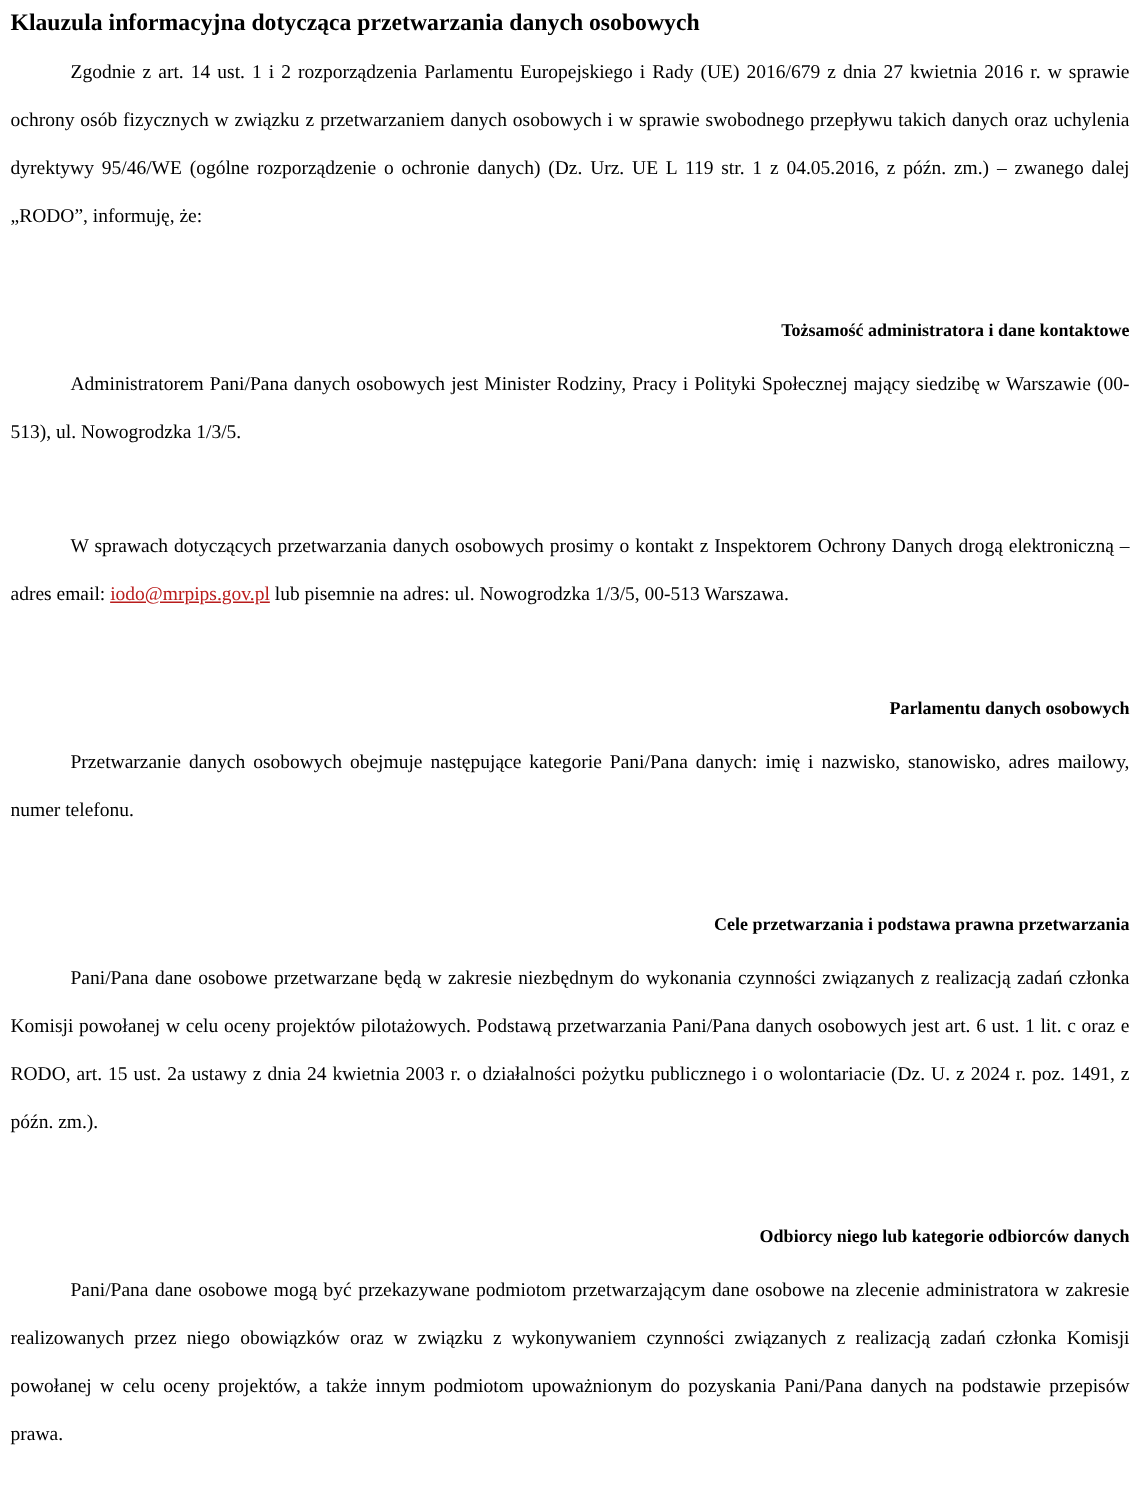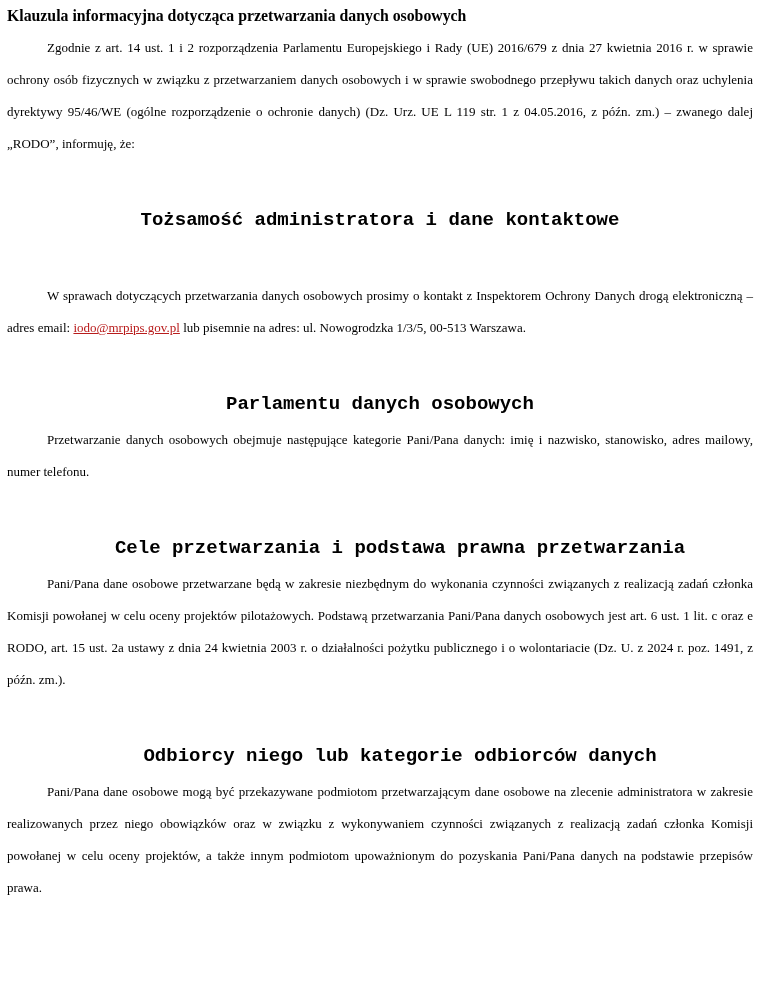--- a/index.html
+++ b/index.html
@@ -27,26 +27,25 @@
   }
 
   .para {
     font-size: 13px;
     line-height: 32px;
     text-align: justify;
     text-indent: 40px;
   }
 
   .section-heading {
-    font-size: 19px;
+    font-size: 12px;
     font-weight: bold;
     line-height: 32px;
     margin-bottom: 4px;
-    text-align: center;
-    font-family: Liberation Mono, monospace;
+    text-align: right;
   }
 
   .section-heading.indented {
     text-indent: 40px;
   }
 
   .gap-lg { margin-top: 44px; }
   .gap-md { margin-top: 44px; }
 
   a.email-link {
@@ -59,20 +58,21 @@
 <body>
 
 <div class="page">
 
   <h1 class="doc-title">Klauzula informacyjna dotycząca przetwarzania danych osobowych</h1>
 
   <p class="para">Zgodnie z art. 14 ust. 1 i 2 rozporządzenia Parlamentu Europejskiego i Rady (UE) 2016/679 z dnia 27 kwietnia 2016 r. w sprawie ochrony osób fizycznych w związku z przetwarzaniem danych osobowych i w sprawie swobodnego przepływu takich danych oraz uchylenia dyrektywy 95/46/WE (ogólne rozporządzenie o ochronie danych) (Dz. Urz. UE L 119 str. 1 z 04.05.2016, z późn. zm.) – zwanego dalej „RODO”, informuję, że:</p>
 
   <section class="gap-lg">
     <h2 class="section-heading">Tożsamość administratora i dane kontaktowe</h2>
+    <p class="para">Administratorem Pani/Pana danych osobowych jest Minister Rodziny, Pracy i Polityki Społecznej mający siedzibę w Warszawie (00-513), ul. Nowogrodzka 1/3/5.</p>
   </section>
 
   <section class="gap-lg">
     <p class="para"><span>W sprawach dotyczących przetwarzania danych osobowych prosimy o kontakt z Inspektorem Ochrony Danych drogą elektroniczną – adres email: </span><a class="email-link">iodo@mrpips.gov.pl</a><span> lub pisemnie na adres: ul. Nowogrodzka 1/3/5, 00-513 Warszawa.</span></p>
   </section>
 
   <section class="gap-lg">
     <h2 class="section-heading">Parlamentu danych osobowych</h2>
     <p class="para">Przetwarzanie danych osobowych obejmuje następujące kategorie Pani/Pana danych: imię i nazwisko, stanowisko, adres mailowy, numer telefonu.</p>
   </section>

